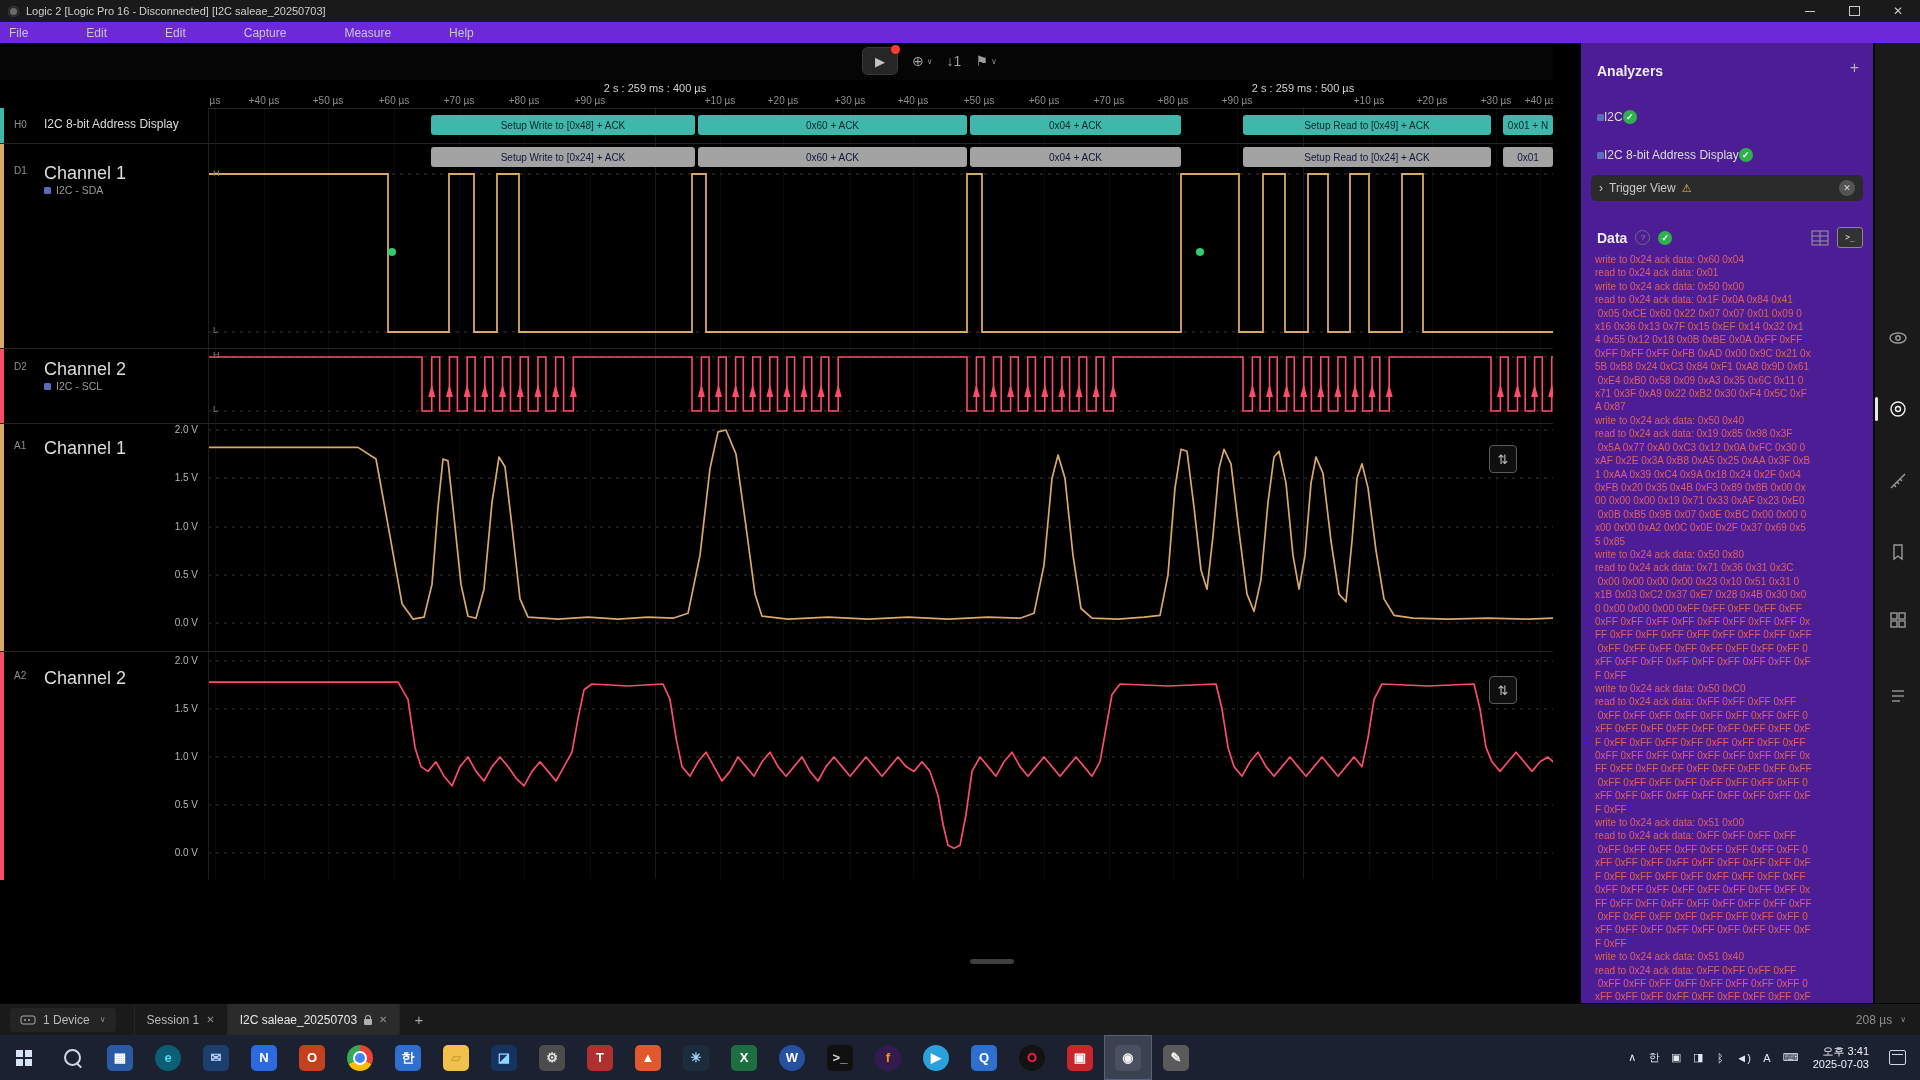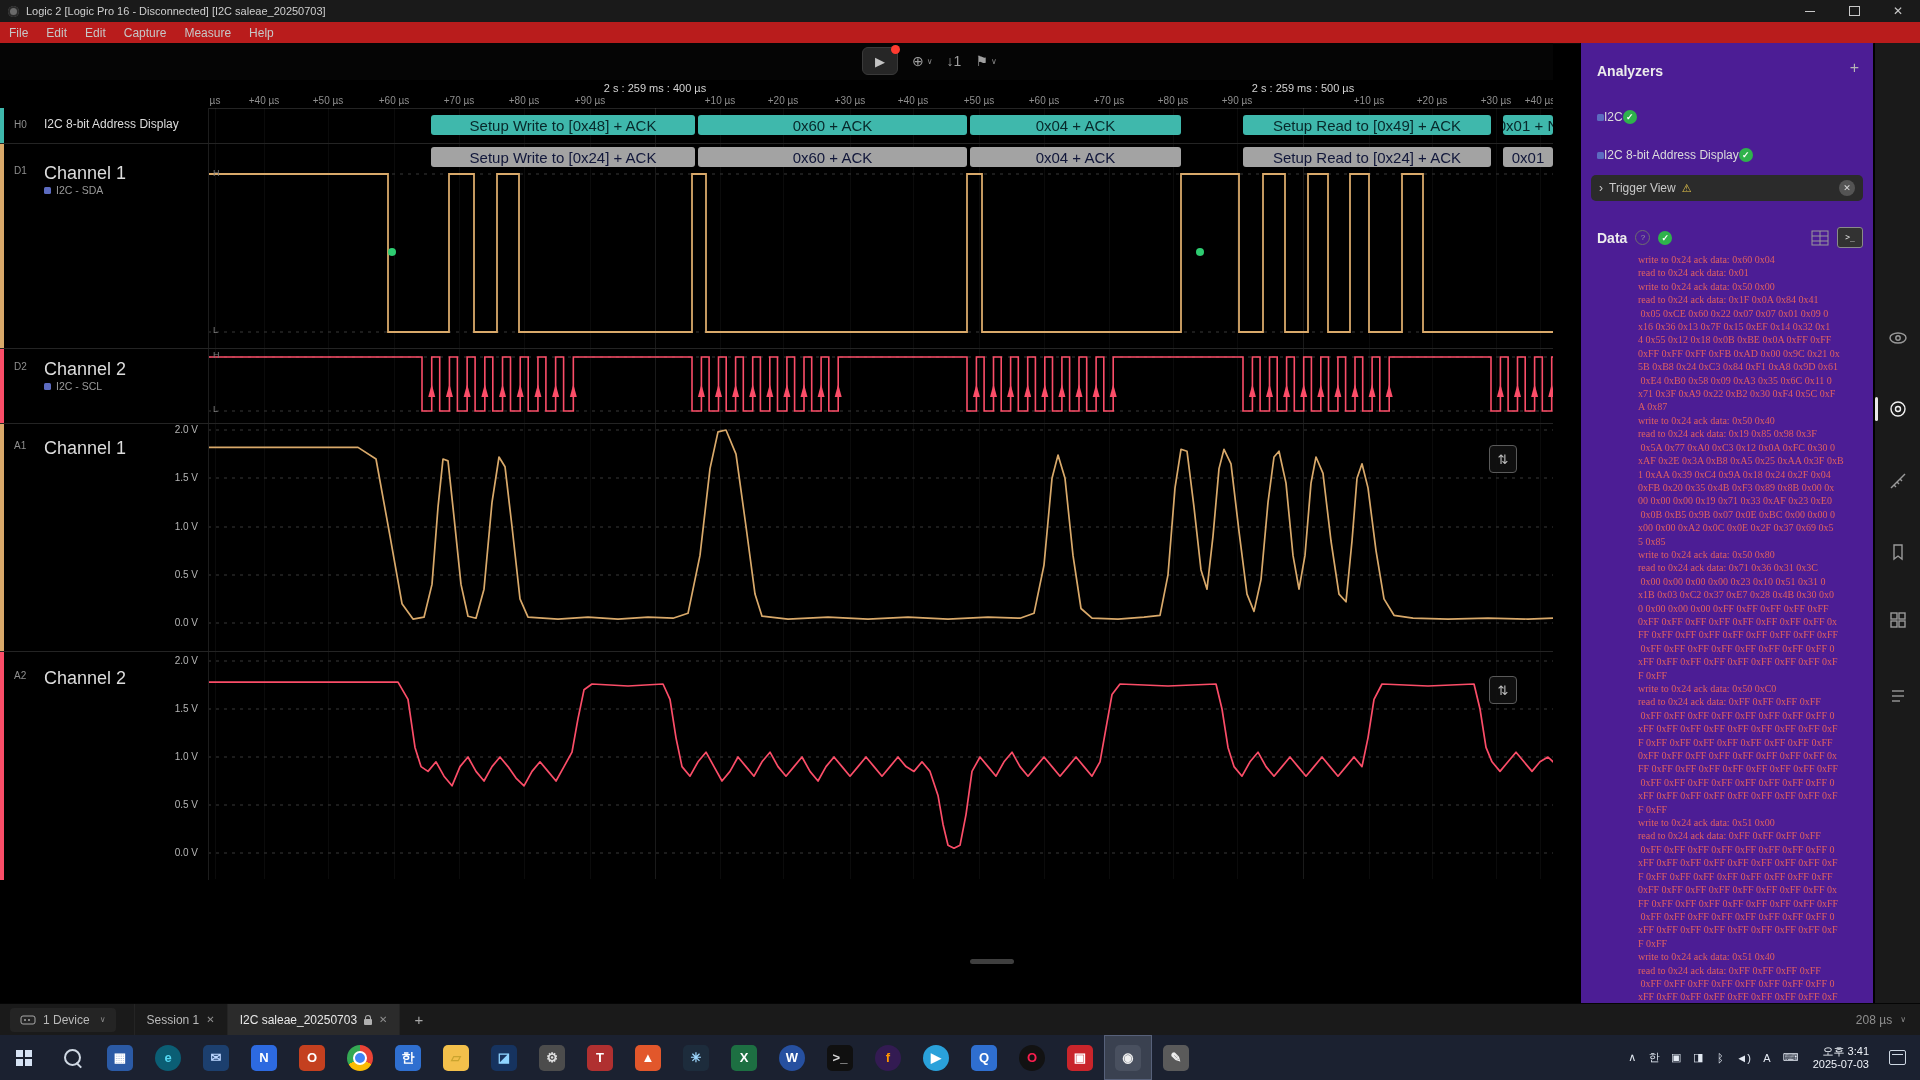--- a/index.html
+++ b/index.html
@@ -11,22 +11,22 @@
             display:flex;align-items:center;font-size:11px;color:#cfcfcf;}
   .appicon{width:11px;height:11px;border-radius:50%;background:#6a6a6a;margin:0 7px 0 8px;
            box-shadow:inset 0 0 0 2px #2a2a2a;}
   .wincontrols{margin-left:auto;display:flex;height:100%;}
   .winbtn{width:44px;height:100%;display:flex;align-items:center;justify-content:center;color:#c8c8c8;}
   .ctl-min{width:10px;border-bottom:1px solid #c8c8c8;height:1px;}
   .ctl-max{width:9px;height:8px;border:1px solid #c8c8c8;}
   .ctl-close{font-size:12px;}
 
   
-  .menubar{position:absolute;top:22px;left:0;right:0;height:21px;background:#b91c1c;
-           display:flex;align-items:center;font-size:12px;color:#c7c7c7;border-bottom:1px solid #0a0a0a;}
+  .menubar{position:absolute;top:22px;left:0;right:0;height:21px;background:#6d28d9;
+           display:flex;align-items:center;font-size:12px;color:#c7c7c7;border-bottom:1px solid #0a0a0a;gap:40px;}
   .menu-item{padding:0 9px;height:100%;display:flex;align-items:center;}
 
   
   .workspace{position:absolute;top:43px;left:0;width:1553px;bottom:76px;background:#000;overflow:hidden;}
   .toolbarstrip{position:absolute;top:0;left:0;right:0;height:37px;background:#050505;}
   .toolgroup{position:absolute;left:862px;top:4px;display:flex;align-items:center;gap:14px;}
   .playbtn{position:relative;width:36px;height:28px;background:#262626;border:1px solid #3a3a3a;border-radius:6px;
            color:#c4c4c4;font-size:13px;display:flex;align-items:center;justify-content:center;padding:0;}
   .recdot{position:absolute;top:-3px;right:-3px;width:9px;height:9px;border-radius:50%;background:#ff3b30;}
   .toolbtn{background:none;border:none;color:#9f9f9f;font-size:14px;display:flex;align-items:center;padding:0;}
@@ -56,21 +56,21 @@
   .leftcol{position:absolute;left:0;top:0;bottom:0;width:208px;background:#000;border-right:1px solid #1d1d1d;}
   .badge{position:absolute;left:14px;font-size:10px;color:#8f8f8f;}
   .chname{position:absolute;left:44px;font-size:18px;color:#dcdcdc;}
   .chsub{position:absolute;left:44px;font-size:10.5px;color:#9a9a9a;display:flex;align-items:center;gap:5px;}
   .bullet{width:7px;height:7px;border-radius:1.5px;background:#5c6bc0;display:inline-block;}
   .voltlabel{position:absolute;left:120px;width:78px;text-align:right;font-size:10px;color:#b5b5b5;}
   .wavearea{position:absolute;left:208px;right:0;top:0;bottom:0;overflow:hidden;}
   .hl{position:absolute;left:5px;font-size:9px;color:#7d7d7d;}
   .bubblerow{position:absolute;left:0;right:0;}
   .bubble{position:absolute;height:20px;border-radius:3px;display:flex;align-items:center;justify-content:center;
-          font-size:15px;font-weight:500;overflow:hidden;white-space:nowrap;}
+          font-size:10px;font-weight:500;overflow:hidden;white-space:nowrap;}
   .bubble.teal{background:#3fb8ac;color:#07282a;}
   .bubble.blue{background:#a3a3a3;color:#11173a;}
   .scalebtn{position:absolute;right:36px;width:26px;height:26px;border:1px solid #5a5a5a;border-radius:4px;
             background:rgba(18,18,18,.85);color:#bdbdbd;font-size:13px;display:flex;align-items:center;justify-content:center;}
   .minibar{position:absolute;left:970px;bottom:40px;width:44px;height:5px;border-radius:3px;background:#3f3f3f;}
 
   
   .rightpanel{position:absolute;top:43px;left:1580px;width:292px;bottom:76px;background:#4c1d95;overflow:hidden;
               border-left:1px solid #000;}
   .rp-title{position:absolute;top:20px;left:16px;font-size:14px;font-weight:bold;color:#ececec;}
@@ -85,21 +85,21 @@
           display:flex;align-items:center;justify-content:center;}
   .rp-datahdr{position:absolute;top:184px;left:16px;right:10px;display:flex;align-items:center;gap:8px;}
   .rp-datatitle{font-size:14px;font-weight:bold;color:#ececec;}
   .qcircle{width:13px;height:13px;border-radius:50%;border:1px solid #6e6e6e;color:#9a9a9a;font-size:8px;
            display:inline-flex;align-items:center;justify-content:center;}
   .rp-dataicons{margin-left:auto;display:flex;gap:8px;align-items:center;}
   .grid-ic{width:18px;height:16px;}
   .term-ic{width:24px;height:19px;border:1px solid #8a8a8a;border-radius:3px;background:#323232;color:#ddd;
            font-size:8px;font-family:"DejaVu Sans Mono",monospace;display:flex;align-items:center;justify-content:center;}
   .rp-log{position:absolute;top:210px;left:14px;right:4px;bottom:0;overflow:hidden;
-          font-family:Liberation Serif, serif;font-size:10px;line-height:13.4px;white-space:pre;color:#e06161;margin-left:43px;}
+          font-family:Liberation Sans, sans-serif;font-size:10px;line-height:13.4px;white-space:pre;color:#e06161;}
 
   
   .iconstrip{position:absolute;top:43px;left:1874px;right:0;bottom:76px;background:#1a1a1a;border-left:1px solid #000;}
   .side-ic{position:absolute;left:0;width:46px;height:30px;display:flex;align-items:center;justify-content:center;color:#9a9a9a;}
   .side-ic svg{stroke:#9a9a9a;fill:none;stroke-width:1.4;}
   .side-ic.active svg{stroke:#f0f0f0;}
   .side-ic.active::before{content:"";position:absolute;left:0;top:3px;width:3px;height:24px;background:#e8e8e8;border-radius:2px;}
 
   
   .tabbar{position:absolute;left:0;right:0;bottom:45px;height:31px;background:#1a1a1a;border-top:1px solid #050505;

